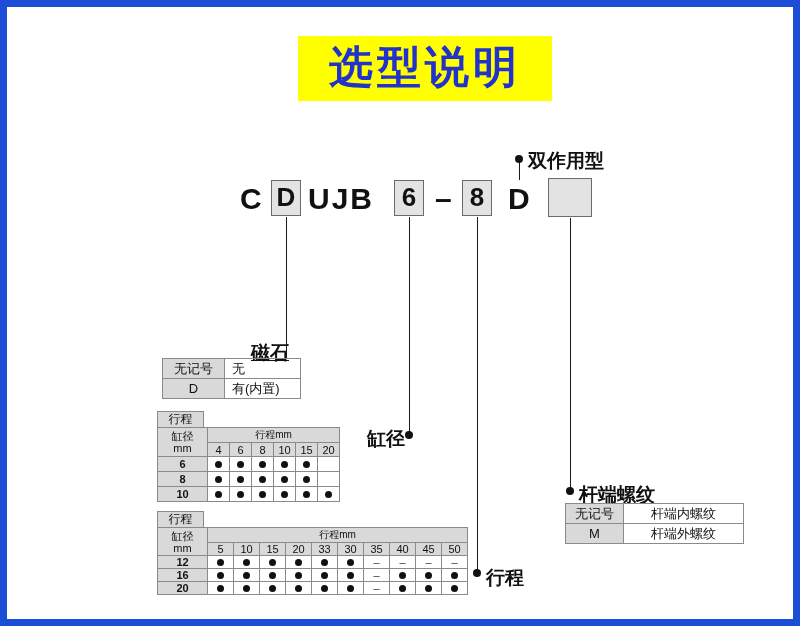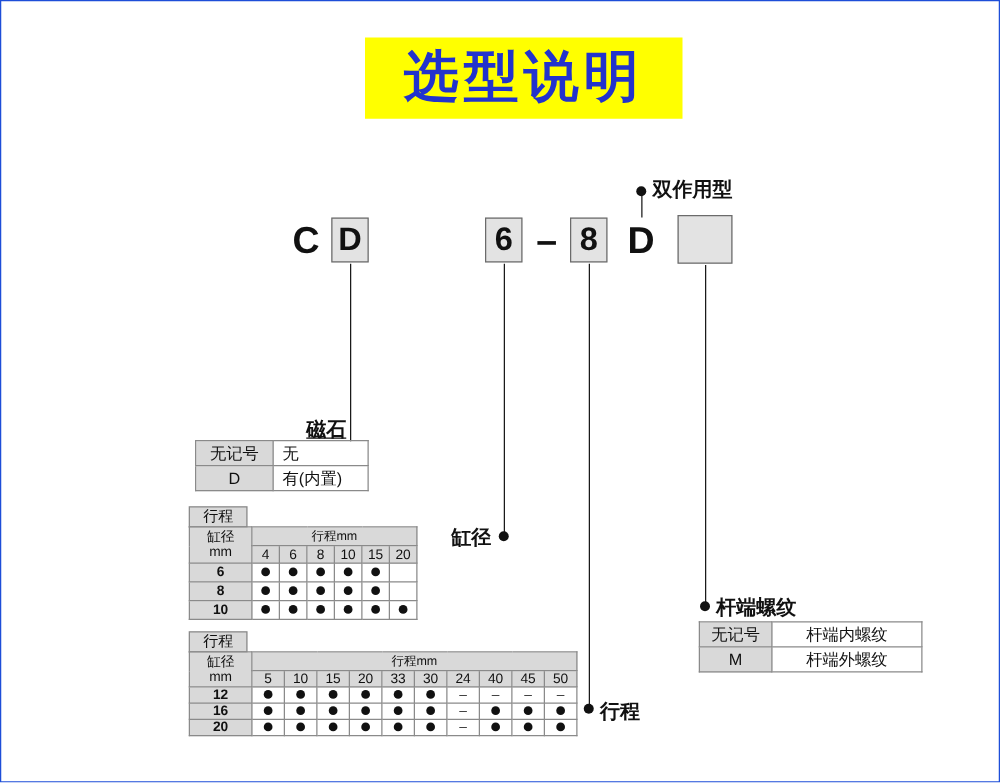--- a/index.html
+++ b/index.html
@@ -1,37 +1,37 @@
 <!DOCTYPE html>
 <html><head>
 <meta charset="utf-8">
 <style>
   * { margin:0; padding:0; box-sizing:border-box; }
   html,body { background:#ffffff; }
   .page {
     position:relative; width:800px; height:626px; background:#fff;
-    border:1px solid #1d4ed8; overflow:hidden;
+    border:7px solid #1d4ed8; overflow:hidden;
     font-family:"Liberation Sans","DejaVu Sans",sans-serif; color:#111;
   }
   .title {
     position:absolute; left:291px; top:29px; width:254px; height:65px;
     background:#ffff00; color:#2233cc; font-weight:bold; font-size:44px;
     line-height:64px; text-align:center; letter-spacing:4px;
     font-family:"Liberation Serif","DejaVu Serif",serif;
   }
   .mchar { position:absolute; top:176px; font-size:30px; font-weight:bold; line-height:32px; letter-spacing:2px; }
   .mbox {
     position:absolute; top:173px; width:30px; height:36px;
     background:#e3e3e3; border:1px solid #6b6b6b;
     font-size:26px; font-weight:bold; text-align:center; line-height:33px;
   }
   .mbox.empty { left:541px; top:171px; width:44px; height:39px; }
   .vline { position:absolute; width:1px; background:#1a1a1a; }
   .ldot { position:absolute; width:8px; height:8px; background:#111; border-radius:50%; }
-  .clabel { position:absolute; font-size:16px; font-weight:bold; white-space:nowrap; }
+  .clabel { position:absolute; font-size:19px; font-weight:bold; white-space:nowrap; }
   table { position:absolute; border-collapse:collapse; color:#111; }
   td { border:1px solid #8a8a8a; text-align:center; vertical-align:middle; }
   .kv td { height:20px; font-size:13px;margin-top:48px; }
   .kv .k { background:#d9d9d9; }
   #magnet-table .k { width:62px; }
   #magnet-table .v { width:76px; text-align:left; padding-left:7px; }
   #thread-table .k { width:58px; }
   #thread-table .v { width:120px; }
   .tab {
     position:absolute; width:47px; height:17px; background:#d9d9d9;
@@ -52,20 +52,21 @@
 </style>
 </head>
 <body>
 
 <div class="page">
 
   <div class="title">选型说明</div>
 
   <span class="mchar" style="left:233px;">C</span>
   <span class="mbox" style="left:264px;">D</span>
+  <span class="mchar" style="left:301px;">UJB</span>
   <span class="mbox" style="left:387px;">6</span>
   <span class="mchar" style="left:428px;">–</span>
   <span class="mbox" style="left:455px;">8</span>
   <span class="mchar" style="left:501px;">D</span>
   <span class="mbox empty"></span>
 
   <div class="vline" style="left:512px;top:152px;height:21px;"></div>
   <div class="vline" style="left:279px;top:210px;height:142px;"></div>
   <div class="vline" style="left:402px;top:210px;height:218px;"></div>
   <div class="vline" style="left:470px;top:210px;height:356px;"></div>
@@ -147,21 +148,21 @@
           <td class="corner" rowspan="2">缸径<br>mm</td>
           <td class="span" colspan="10">行程mm</td>
         </tr>
         <tr>
           <td class="ch">5</td>
           <td class="ch">10</td>
           <td class="ch">15</td>
           <td class="ch">20</td>
           <td class="ch">33</td>
           <td class="ch">30</td>
-          <td class="ch">24</td>
+          <td class="ch">35</td>
           <td class="ch">40</td>
           <td class="ch">45</td>
           <td class="ch">50</td>
         </tr>
         <tr>
           <td class="bore">12</td>
           <td class="cell"><span class="dot"></span></td>
           <td class="cell"><span class="dot"></span></td>
           <td class="cell"><span class="dot"></span></td>
           <td class="cell"><span class="dot"></span></td>

